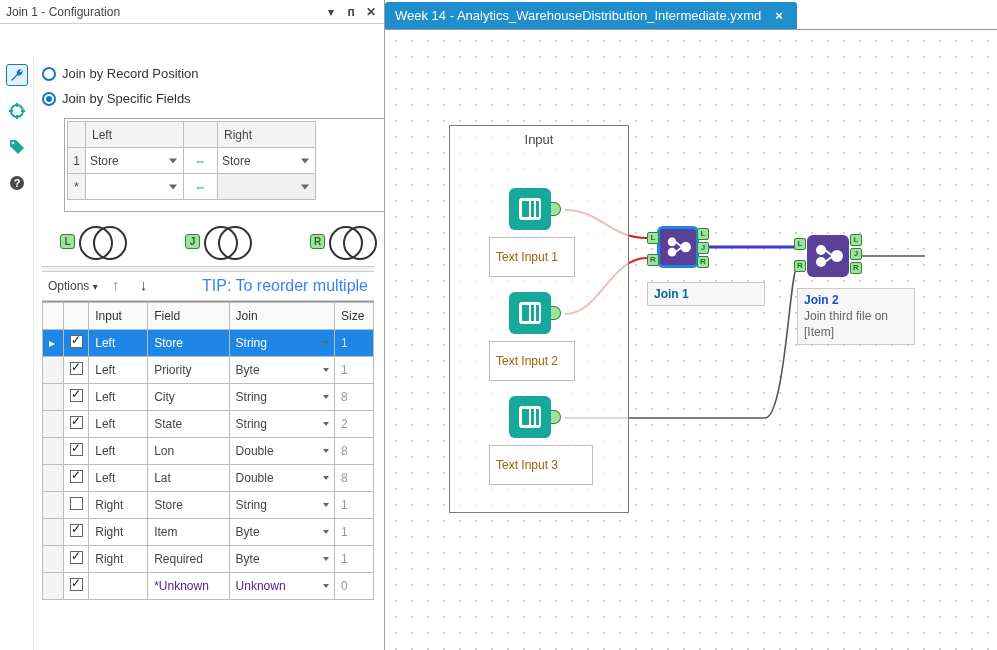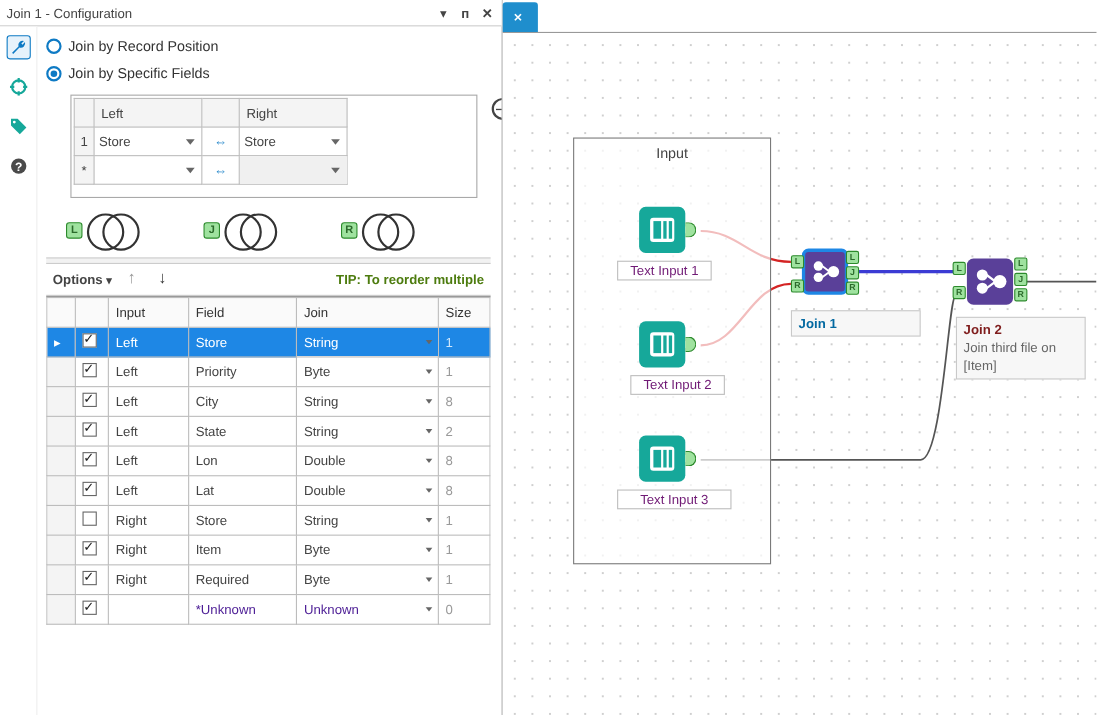--- a/index.html
+++ b/index.html
@@ -8,25 +8,26 @@
     font-size: 12px;
     background: #fff;
     color: #444;
     width: 997px;
     height: 650px;
     overflow: hidden;
     display: flex;
   }
   
   .config-panel {
-    width: 457px;
+    width: 385px;
     border-right: 1px solid #a0a0a0;
     display: flex;
     flex-direction: column;
     background: #fff;
+    gap: 32px;
   }
   .panel-title {
     height: 24px;
     background: #fff;
     border-bottom: 1px solid #ccc;
     display: flex;
     align-items: center;
     padding: 0 6px;
     font-size: 12px;
     justify-content: space-between;
@@ -82,24 +83,24 @@
   .venn {
     width:48px;height:30px;position:relative;
   }
   .venn::before,.venn::after{
     content:"";position:absolute;top:0;width:30px;height:30px;border:2px solid #333;border-radius:50%;
   }
   .venn::before{left:0;}
   .venn::after{right:0;}
   .panel-divider{height:6px;background:#f2f2f2;border-top:1px solid #ccc;border-bottom:1px solid #ccc;}
   .options-row {
-    display:flex;align-items:center;gap:8px;padding:4px 6px;border-bottom:1px solid #ccc;font-weight:bold;
+    display:flex;align-items:center;gap:8px;padding:4px 6px;border-bottom:1px solid #ccc;
   }
   .options-row .arrow-btn{width:20px;height:20px;color:#999;font-size:15px;text-align:center;}
-  .options-row .tip{margin-left:auto;color:#4d7c0f;font-size:12px;text-align:right;}
+  .options-row .tip{margin-left:auto;color:#3b82f6;font-size:16px;text-align:right;}
   .fields-wrap { flex:1; overflow:hidden; border-top:1px solid #999;}
   table.fields { width:100%; border-collapse:collapse; }
   table.fields th, table.fields td {
     border:1px solid #bcbcbc; height:27px; font-size:12px; text-align:left; padding-left:6px;
   }
   table.fields th { background:#fafafa; font-weight:normal; color:#333;}
   table.fields td.num { text-align:left; padding-left:6px; color:#999;}
   tr.selected td { background:#1e87e5; color:#fff; }
   tr.selected td.num{color:#cfe6fb;}
   .cb {
@@ -148,21 +149,21 @@
     position:absolute; right:-10px; top:50%; transform:translateY(-50%);
     width:10px;height:14px;background:#9fe29f;border:1px solid #2c8a2c;border-left:none;
     border-top-right-radius:7px;border-bottom-right-radius:7px;
   }
   .tool .in-pip, .tool .out-mini {
     position:absolute; width:12px;height:12px;background:#9fe29f;border:1px solid #2c8a2c;
     font-size:8px;font-weight:bold;color:#2c6b2c;line-height:10px;text-align:center;border-radius:2px;
   }
   .tool-label{
     position:absolute; border:1px solid #bdbdbd; background:#fff;
-    font-size:12px; color:#701a75; padding:1px 6px; text-align:center;
+    font-size:12px; color:#a16207; padding:12px 6px; text-align:left;
   }
   .annot {
     position:absolute; border:1px solid #c9c9c9; background:#f7f7f7; color:#666;
     font-size:12px; padding:3px 6px; line-height:1.35; width:118px;
   }
   
   svg.wires{position:absolute;left:0;top:0;width:100%;height:100%;pointer-events:none;}
   
   .ico{width:16px;height:16px;}
 </style>
@@ -365,20 +366,21 @@
             </tbody>
         </table>
       </div>
     </div>
   </div>
 </div>
 
 <div class="canvas-panel">
   <div class="tab-strip">
     <div class="doc-tab">
+      <span>Week 14 - Analytics_WarehouseDistribution_Intermediate.yxmd</span>
       <span class="x">×</span>
     </div>
   </div>
 
   <div class="canvas">
 
     <svg class="wires">
 
       <path d="M180 180 C215 180 225 208 262 208" fill="none" stroke="#d42424" stroke-width="2"></path>
 
@@ -408,21 +410,21 @@
 
     <div class="tool input" style="left:124px;top:262px">
       <svg viewBox="0 0 42 42">
           <rect x="10" y="10" width="22" height="22" rx="3" fill="#fff"></rect>
           <rect x="13" y="13" width="7" height="16" fill="#16a89a"></rect>
           <rect x="22" y="13" width="3" height="16" fill="#16a89a"></rect>
           <rect x="27" y="13" width="3" height="16" fill="#16a89a"></rect>
         </svg>
       <div class="out-pip"></div>
     </div>
-    <div class="tool-label" style="left:116px;top:311px;width:86px">Text Input 2</div>
+    <div class="tool-label" style="left:104px;top:311px;width:86px">Text Input 2</div>
 
     <div class="tool input" style="left:124px;top:366px">
       <svg viewBox="0 0 42 42">
           <rect x="10" y="10" width="22" height="22" rx="3" fill="#fff"></rect>
           <rect x="13" y="13" width="7" height="16" fill="#16a89a"></rect>
           <rect x="22" y="13" width="3" height="16" fill="#16a89a"></rect>
           <rect x="27" y="13" width="3" height="16" fill="#16a89a"></rect>
         </svg>
       <div class="out-pip"></div>
     </div>
@@ -452,18 +454,18 @@
           <circle cx="30" cy="21" r="6" fill="#fff"></circle>
           <path d="M18 15 L26 21 M18 27 L26 21" stroke="#fff" stroke-width="2"></path>
         </svg>
       <div class="in-pip" style="left:-13px;top:3px">L</div>
       <div class="in-pip" style="left:-13px;top:25px">R</div>
       <div class="out-mini" style="right:-13px;top:-1px">L</div>
       <div class="out-mini" style="right:-13px;top:13px">J</div>
       <div class="out-mini" style="right:-13px;top:27px">R</div>
     </div>
     <div class="annot" style="left:412px;top:258px">
-      <b style="color:#7f1d1d">Join 2</b><br>
+      <b style="color:#1d4ed8">Join 2</b><br>
       <span>Join third file on [Item]</span>
     </div>
 
   </div>
 </div>
 
 </body></html>

